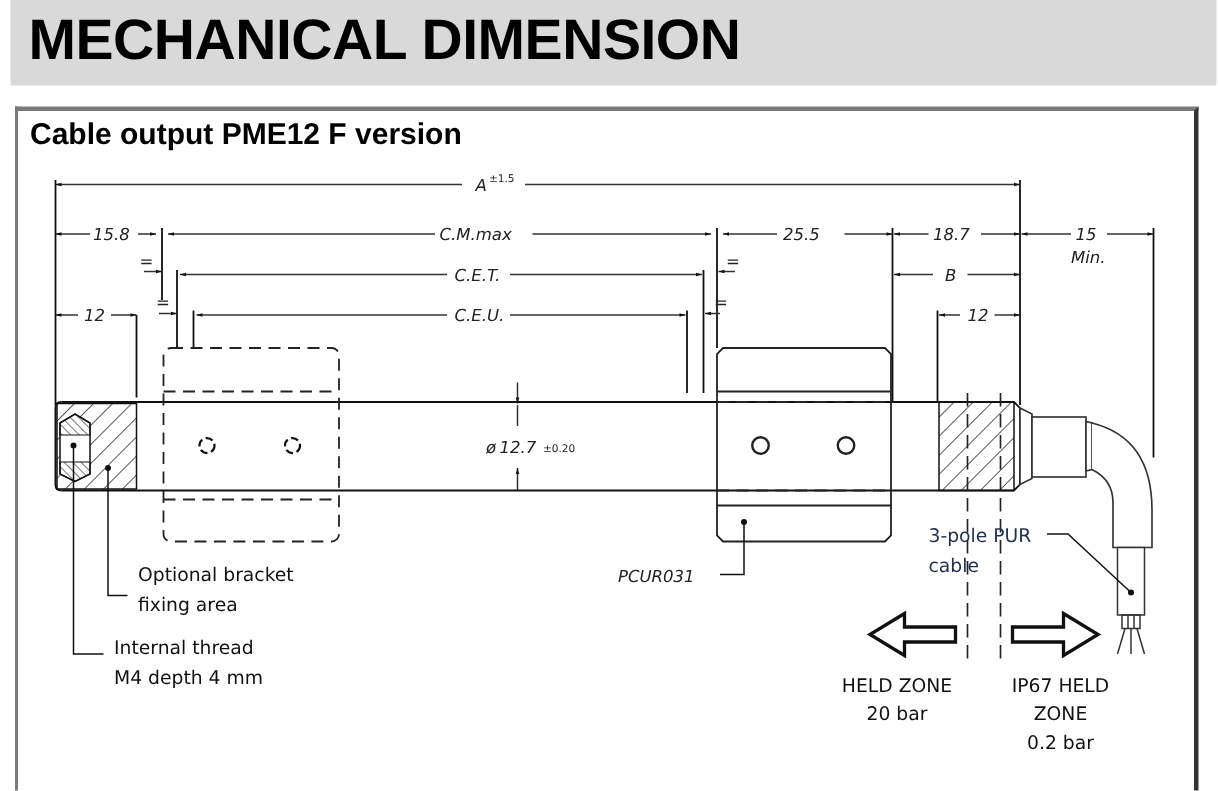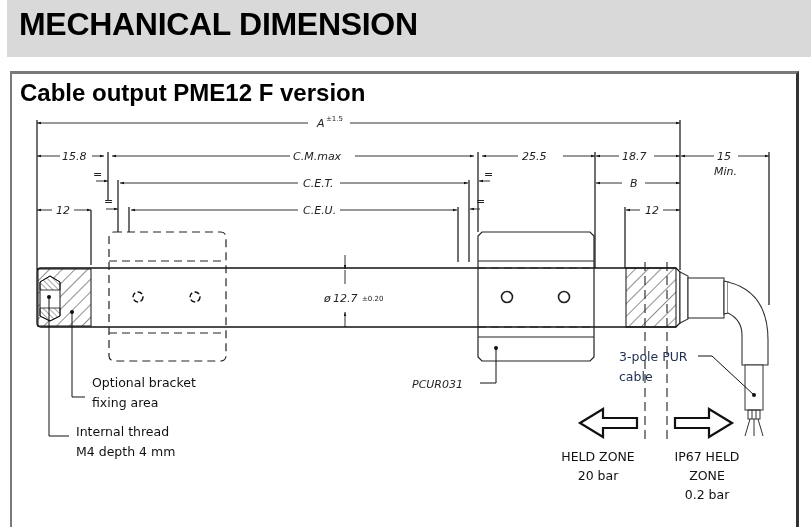--- a/index.html
+++ b/index.html
@@ -1,20 +1,20 @@
 <!DOCTYPE html>
 <html><head>
 <meta charset="utf-8">
 <style>
   html, body { margin:0; padding:0; background:#ffffff; }
   body { width:812px; height:527px; position:relative; overflow:hidden; font-family:"Liberation Sans", sans-serif; }
   .header-band { position:absolute; left:7px; top:0; width:804px; height:57px; background:#d9d9d9; }
-  .header-title { position:absolute; left:19px; top:6px; font-family:"Liberation Sans", sans-serif; font-weight:bold; font-size:32px; color:#000; letter-spacing:-0.3px; }
+  .header-title { position:absolute; left:19px; top:6px; font-family:"Liberation Sans", sans-serif; font-weight:bold; font-size:38px; color:#000; letter-spacing:-0.3px; }
   .panel { position:absolute; left:10px; top:71px; width:784px; height:460px; border-left:2px solid #7a7a7a; border-top:3px solid #7a7a7a; border-right:3px solid #333; background:#fff; }
-  .panel-title { position:absolute; left:20px; top:79px; font-family:"Liberation Sans", sans-serif; font-weight:bold; font-size:24px; color:#000; }
+  .panel-title { position:absolute; left:20px; top:79px; font-family:"Liberation Sans", sans-serif; font-weight:bold; font-size:20px; color:#000; }
   svg.drawing { position:absolute; left:0; top:0; }
   .dim { font-family:"DejaVu Sans", sans-serif; font-style:italic; font-size:11px; fill:#222; }
   .dimsup { font-family:"DejaVu Sans", sans-serif; font-size:7px; fill:#222; }
   .note { font-family:"DejaVu Sans", sans-serif; font-size:12.5px; fill:#111; }
   .note-blue { font-family:"DejaVu Sans", sans-serif; font-size:12.5px; fill:#1f2f4f; }
 </style>
 </head>
 <body>
 
 <div class="header-band"></div>

